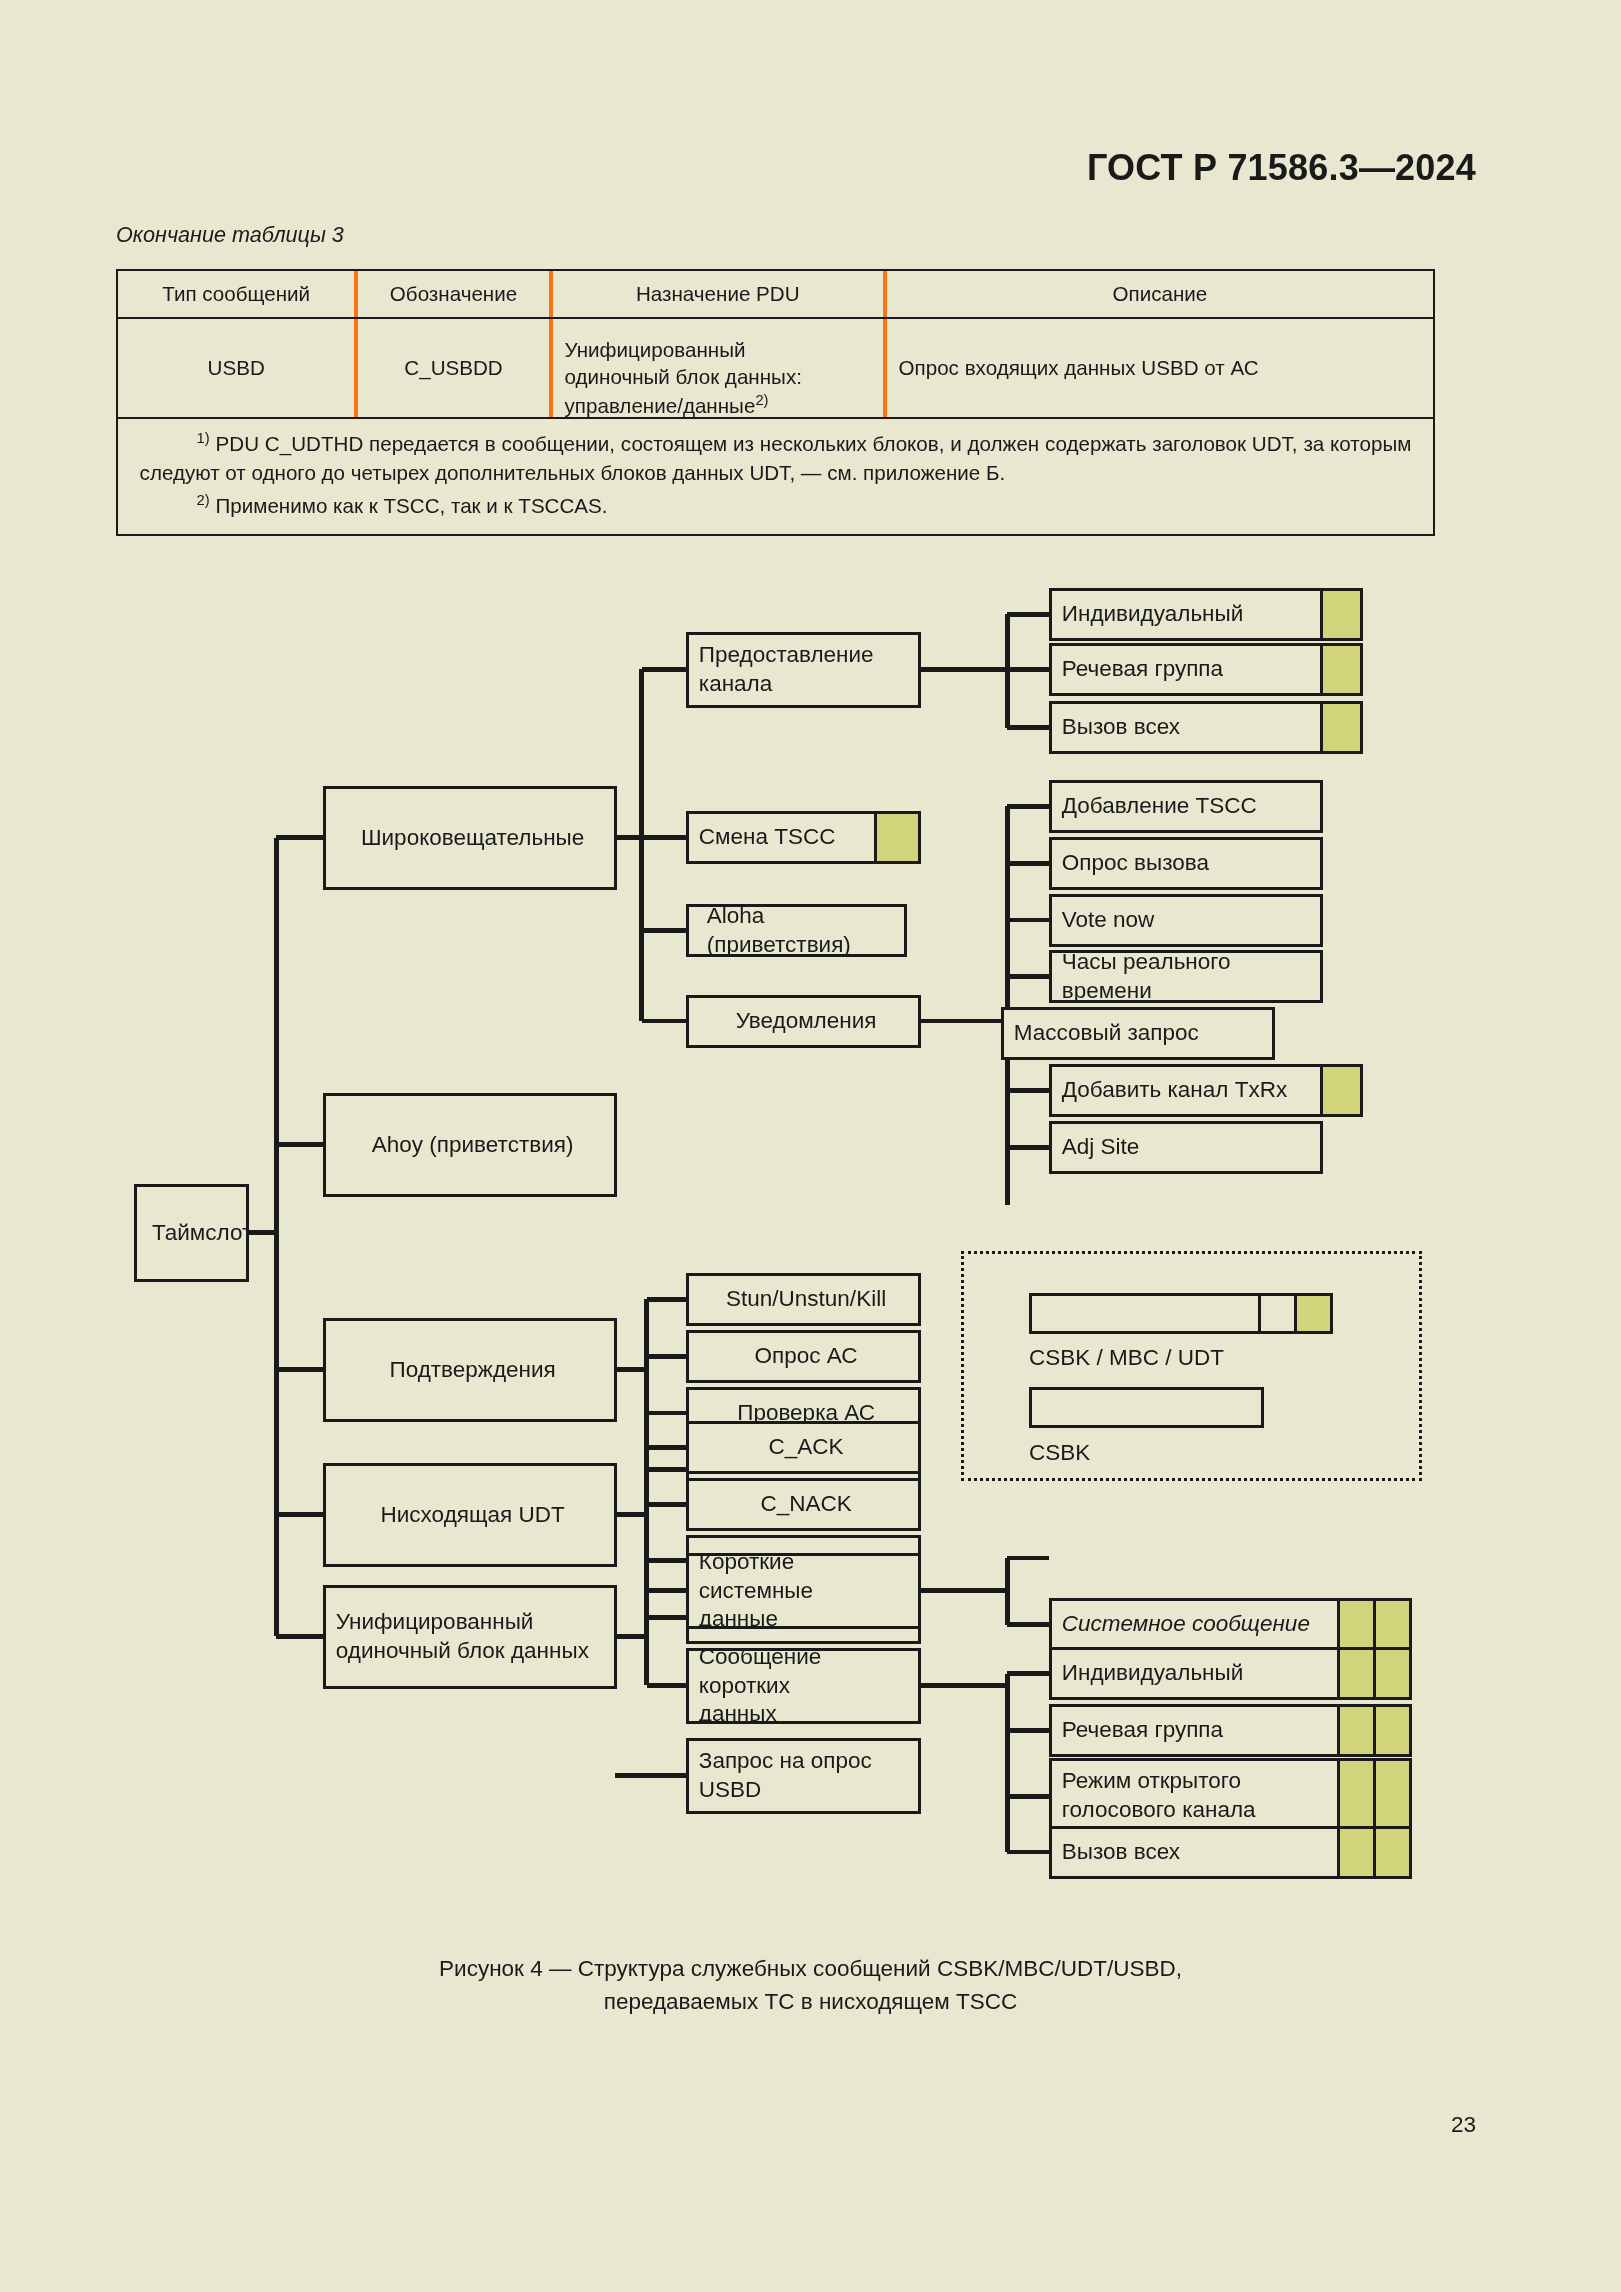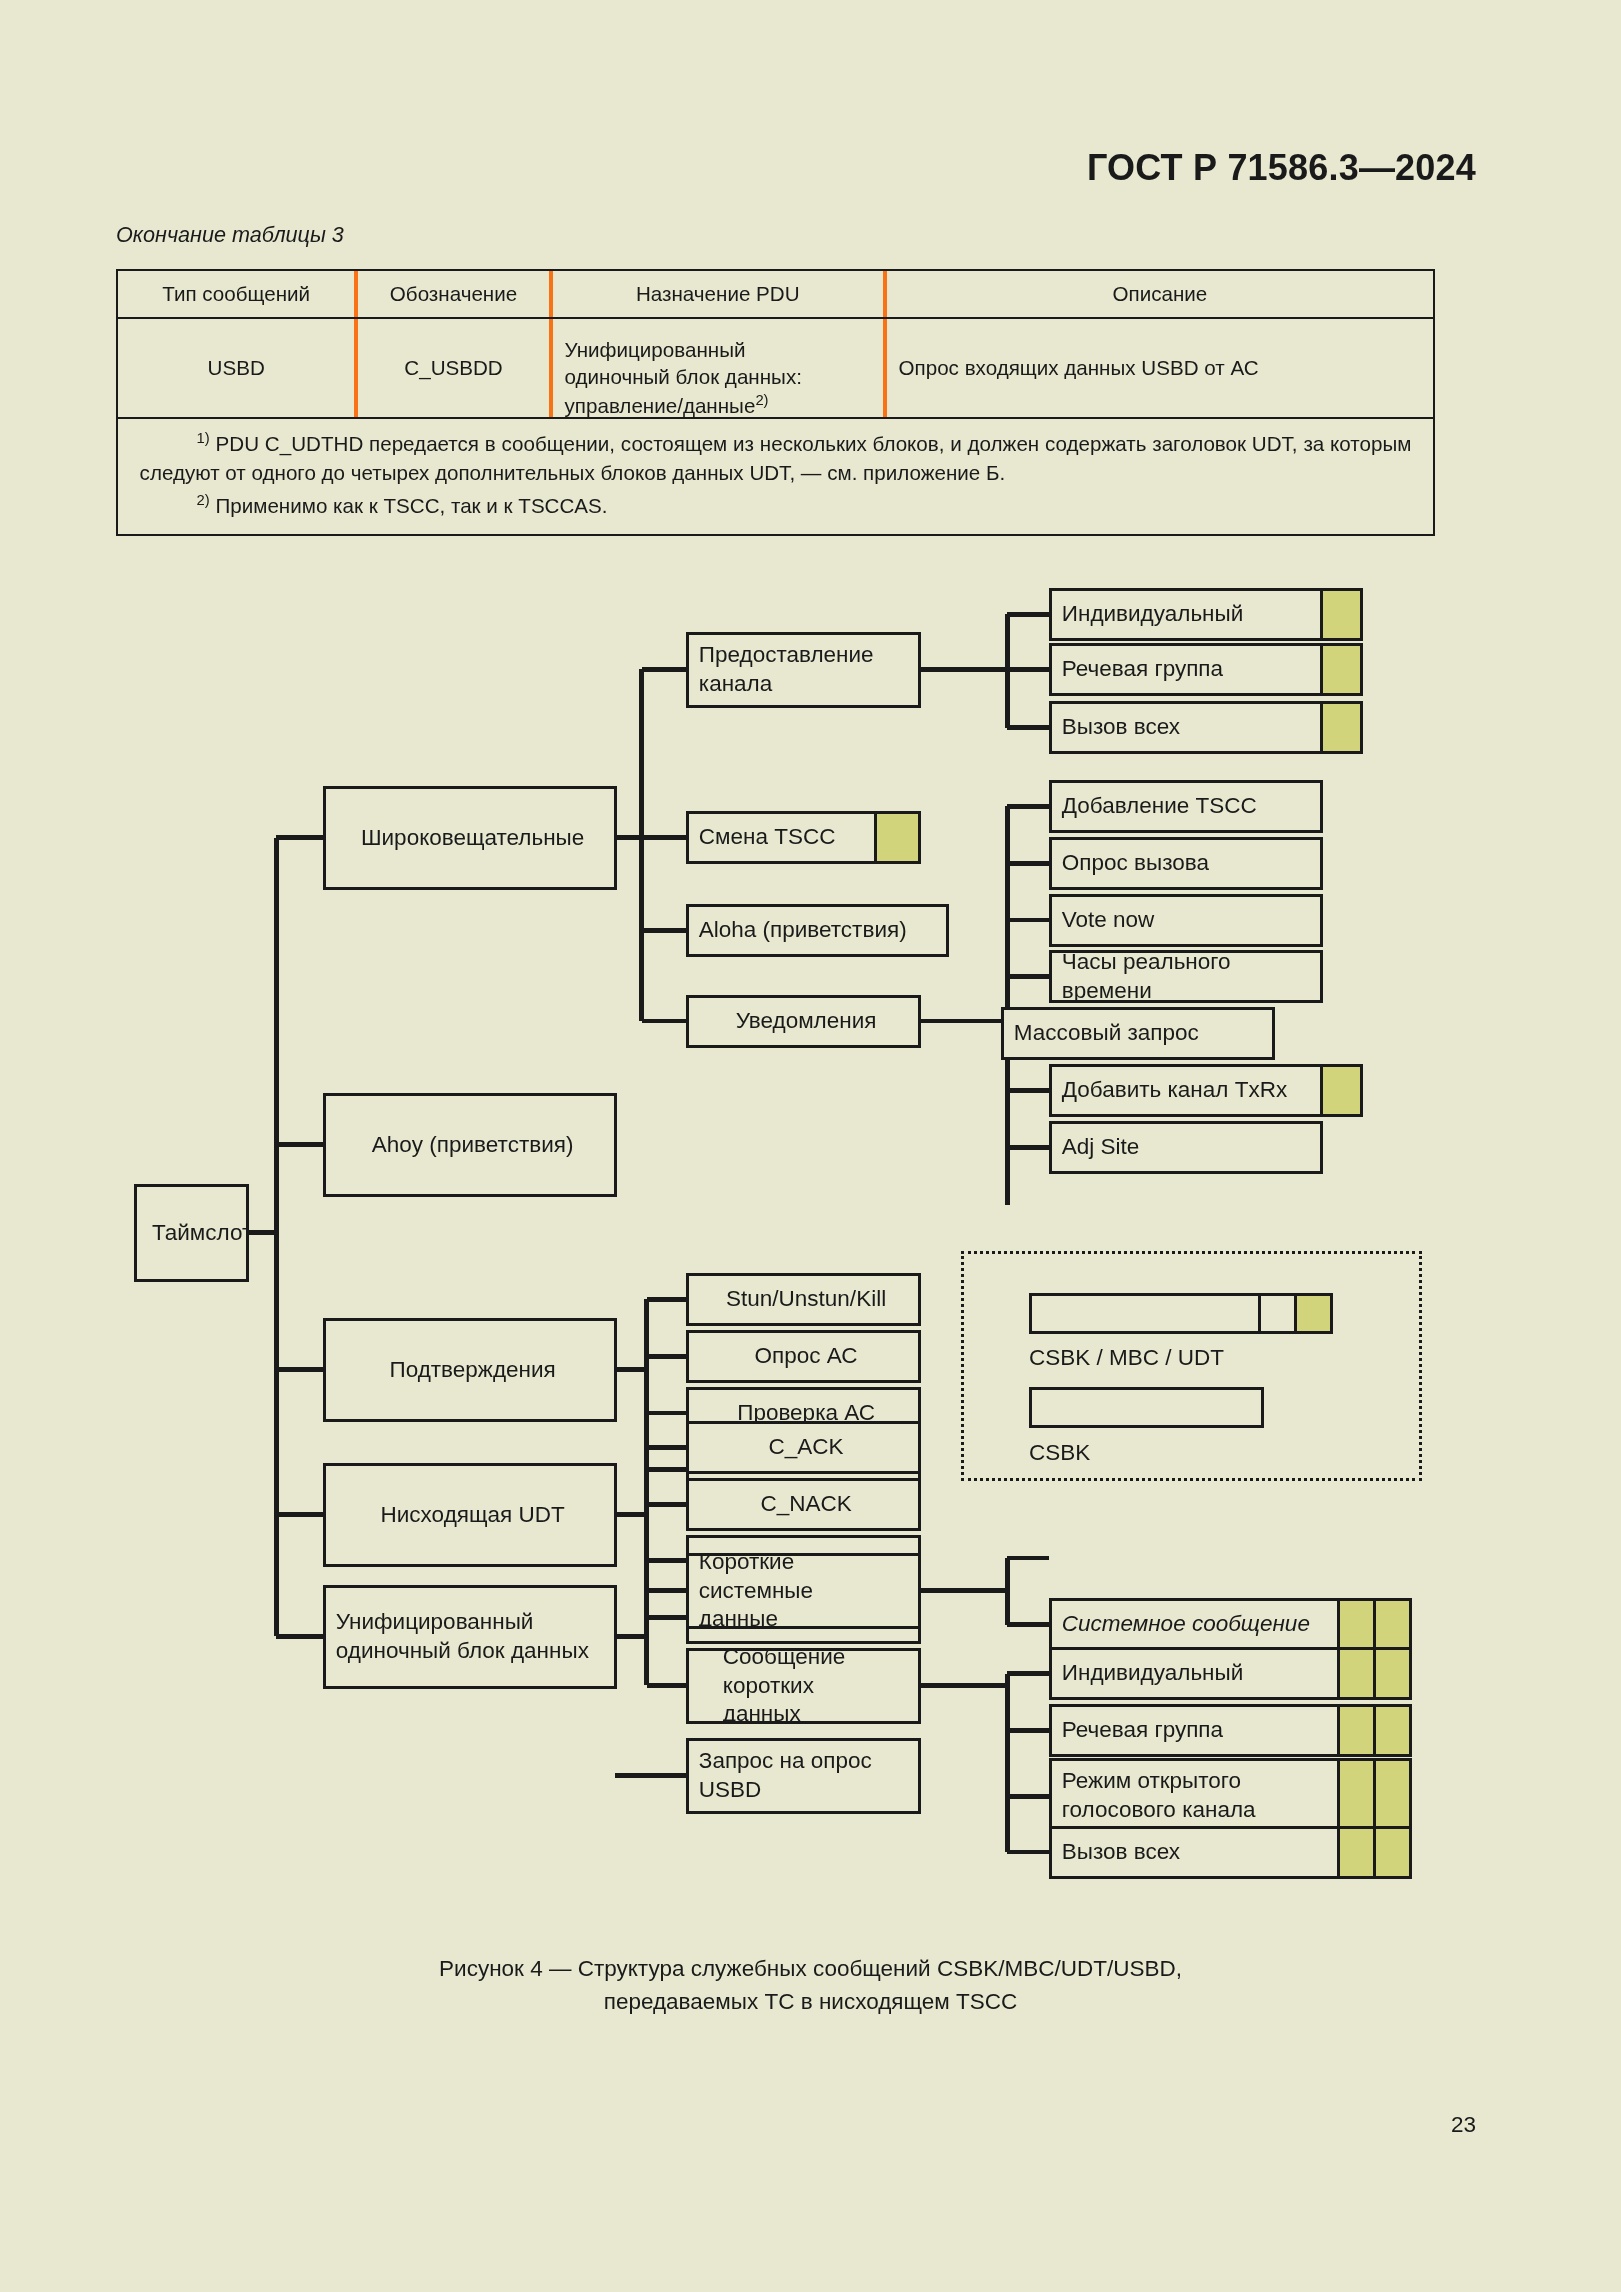--- a/index.html
+++ b/index.html
@@ -267,21 +267,21 @@
     <span class="lbl pre">Унифицированный<br>одиночный блок данных</span>
   </div>
 
   <div class="nbox" style="left:686px; top:54px; width:235px; height:76px;">
     <span class="lbl pre">Предоставление<br>канала</span>
   </div>
   <div class="nbox" style="left:686px; top:233px; width:235px; height:53px;">
     <span class="lbl">Смена TSCC</span>
     <span class="chip fill" style="width:41px;"></span>
   </div>
-  <div class="nbox" style="left:686px; top:326px; width:263px; height:53px;">
+  <div class="nbox" style="left:686px; top:326px; width:221px; height:53px;padding-left:8px;">
     <span class="lbl">Aloha (приветствия)</span>
   </div>
   <div class="nbox ctr" style="left:686px; top:417px; width:235px; height:53px;">
     <span class="lbl">Уведомления</span>
   </div>
 
   <div class="nbox" style="left:1049px; top:9.8px; width:314px; height:53px;">
     <span class="lbl">Индивидуальный</span>
     <span class="chip fill" style="width:37px;"></span>
   </div>
@@ -339,21 +339,21 @@
   <div class="nbox ctr" style="left:686px; top:957px; width:235px; height:53px;">
     <span class="lbl">C_WACK</span>
   </div>
   <div class="nbox ctr" style="left:686px; top:1013px; width:235px; height:53px;">
     <span class="lbl">C_QACK</span>
   </div>
 
   <div class="nbox" style="left:686px; top:975px; width:235px; height:76px;">
     <span class="lbl pre">Короткие системные<br>данные</span>
   </div>
-  <div class="nbox" style="left:686px; top:1070px; width:235px; height:76px;padding-left:24px;">
+  <div class="nbox" style="left:686px; top:1070px; width:235px; height:76px;">
     <span class="lbl pre">Сообщение коротких<br>данных</span>
   </div>
 
   <div class="nbox" style="left:686px; top:1160px; width:235px; height:76px;">
     <span class="lbl pre">Запрос на опрос<br>USBD</span>
   </div>
 
   <div class="nbox" style="left:1049px; top:1020px; width:363px; height:53px;font-style:italic;">
     <span class="lbl">Системное сообщение</span>
     <span class="chip fill" style="width:33px;"></span>

